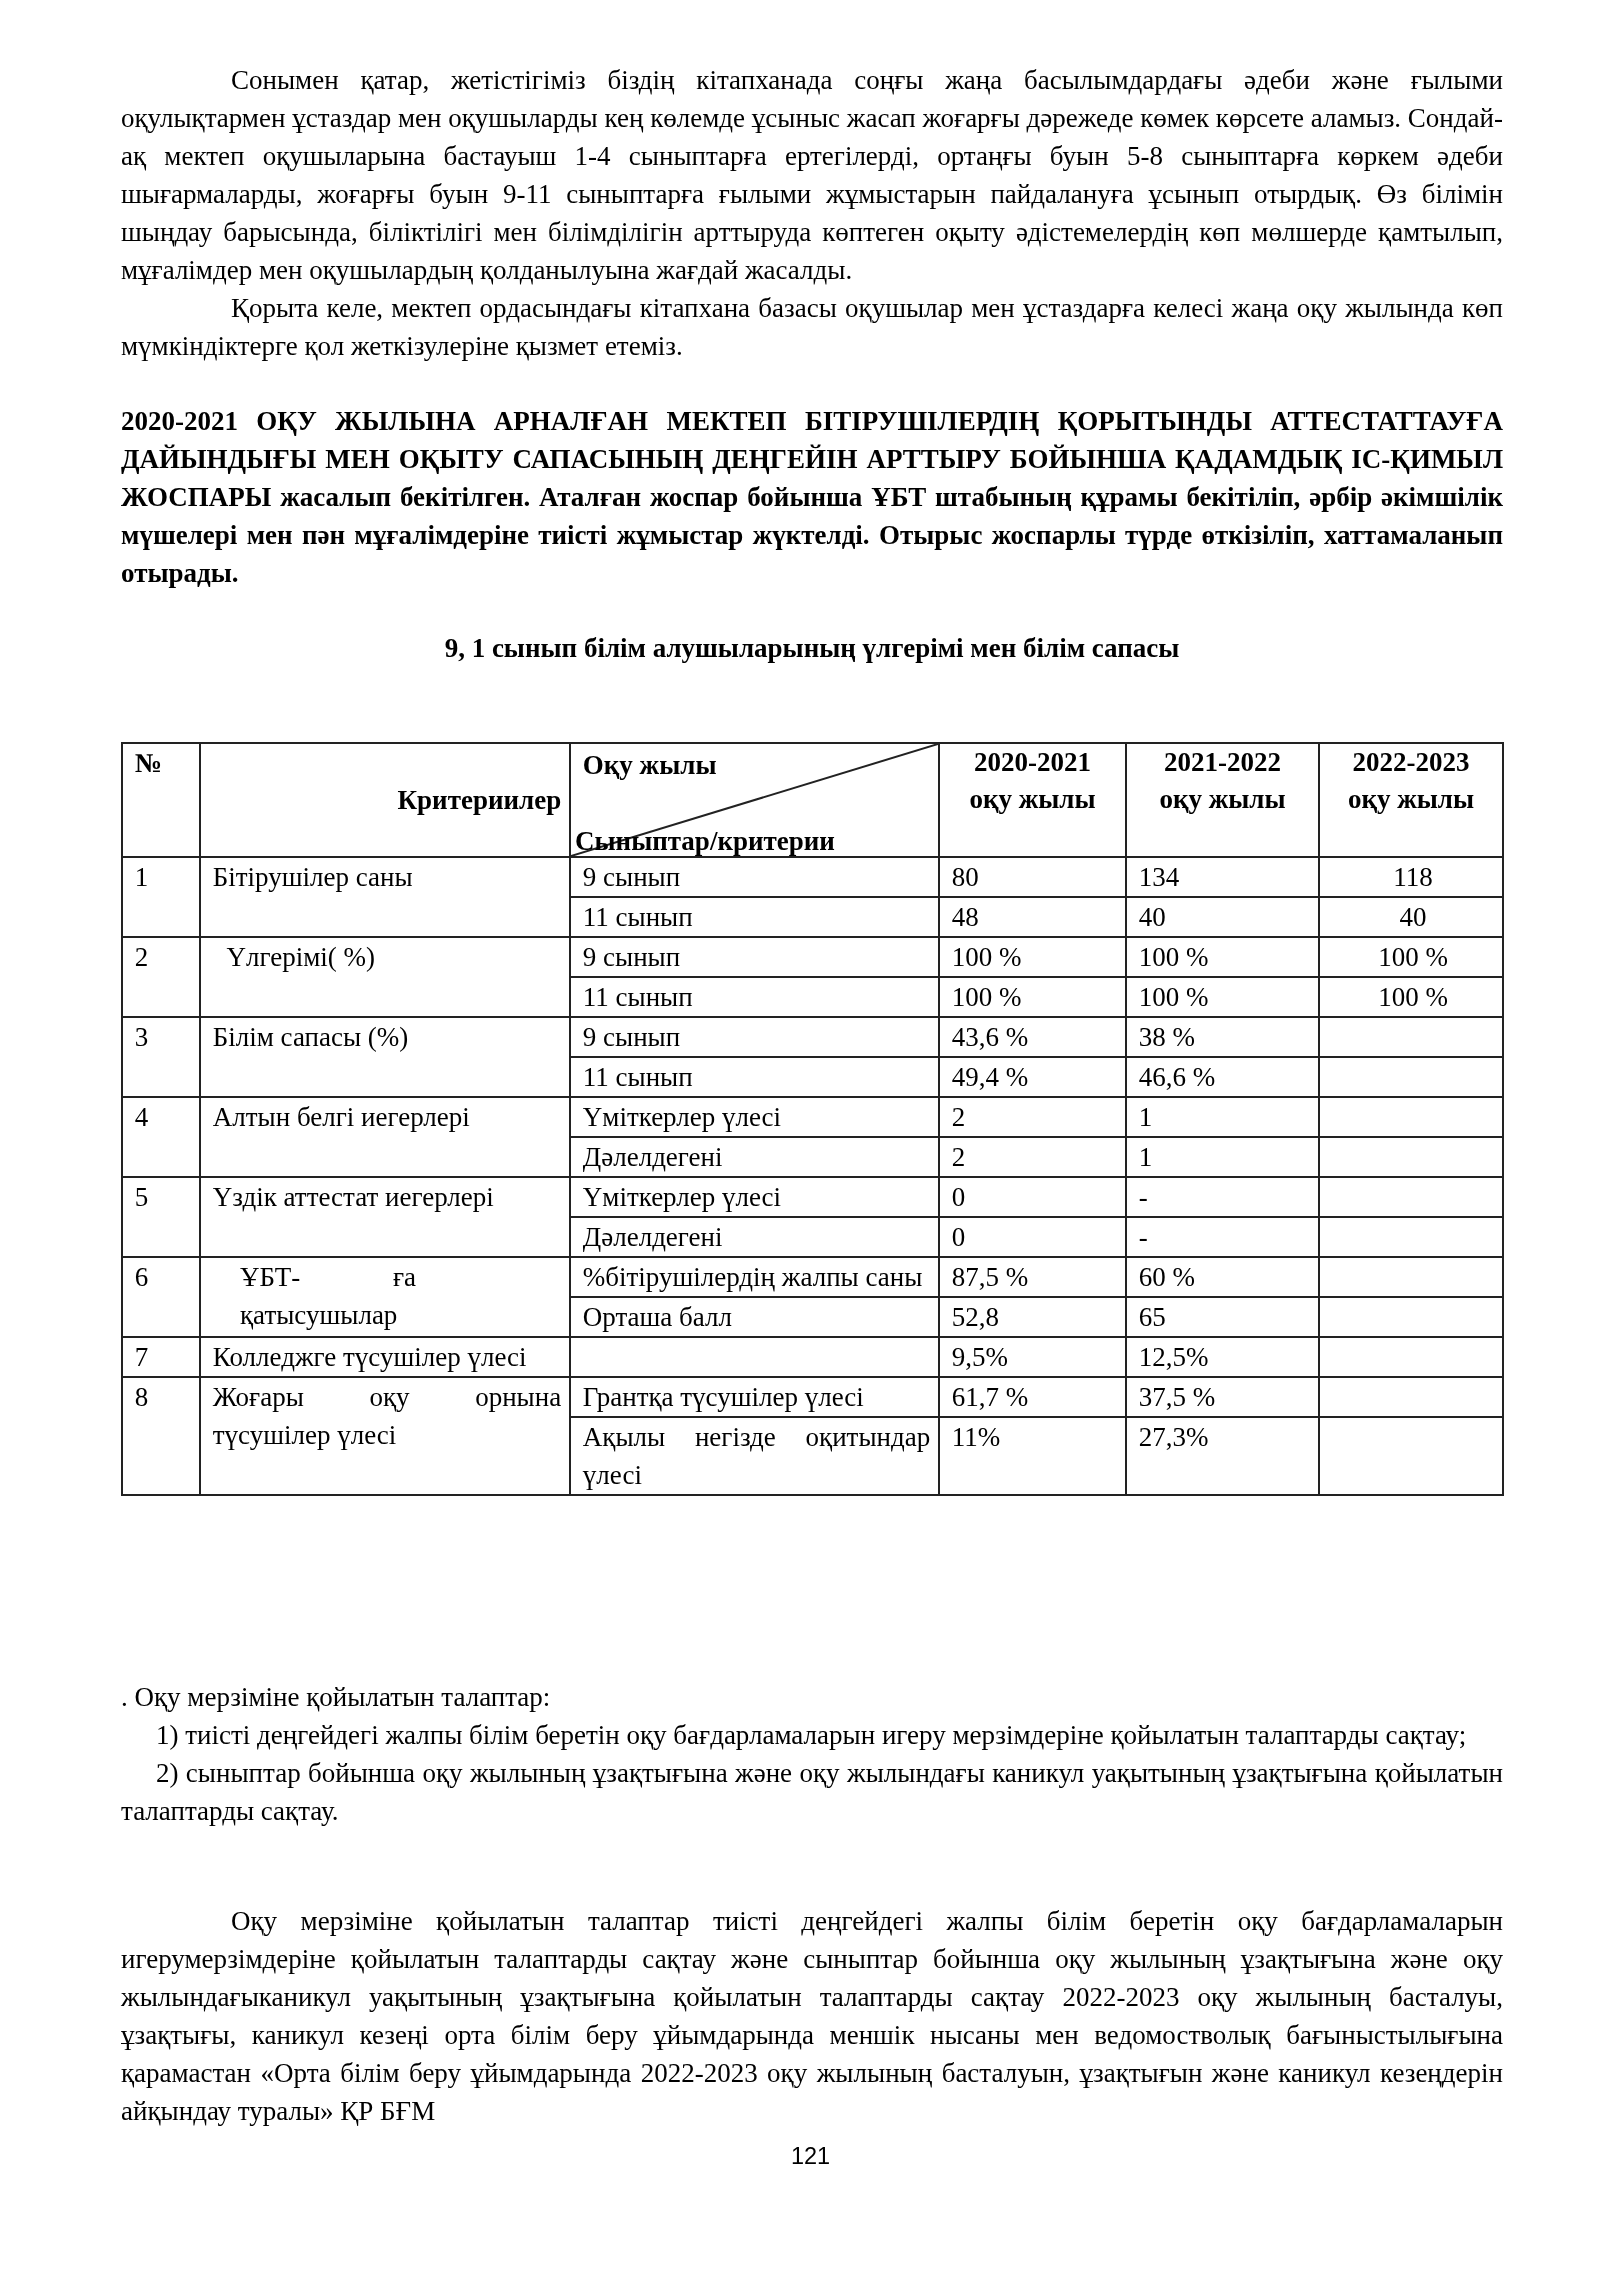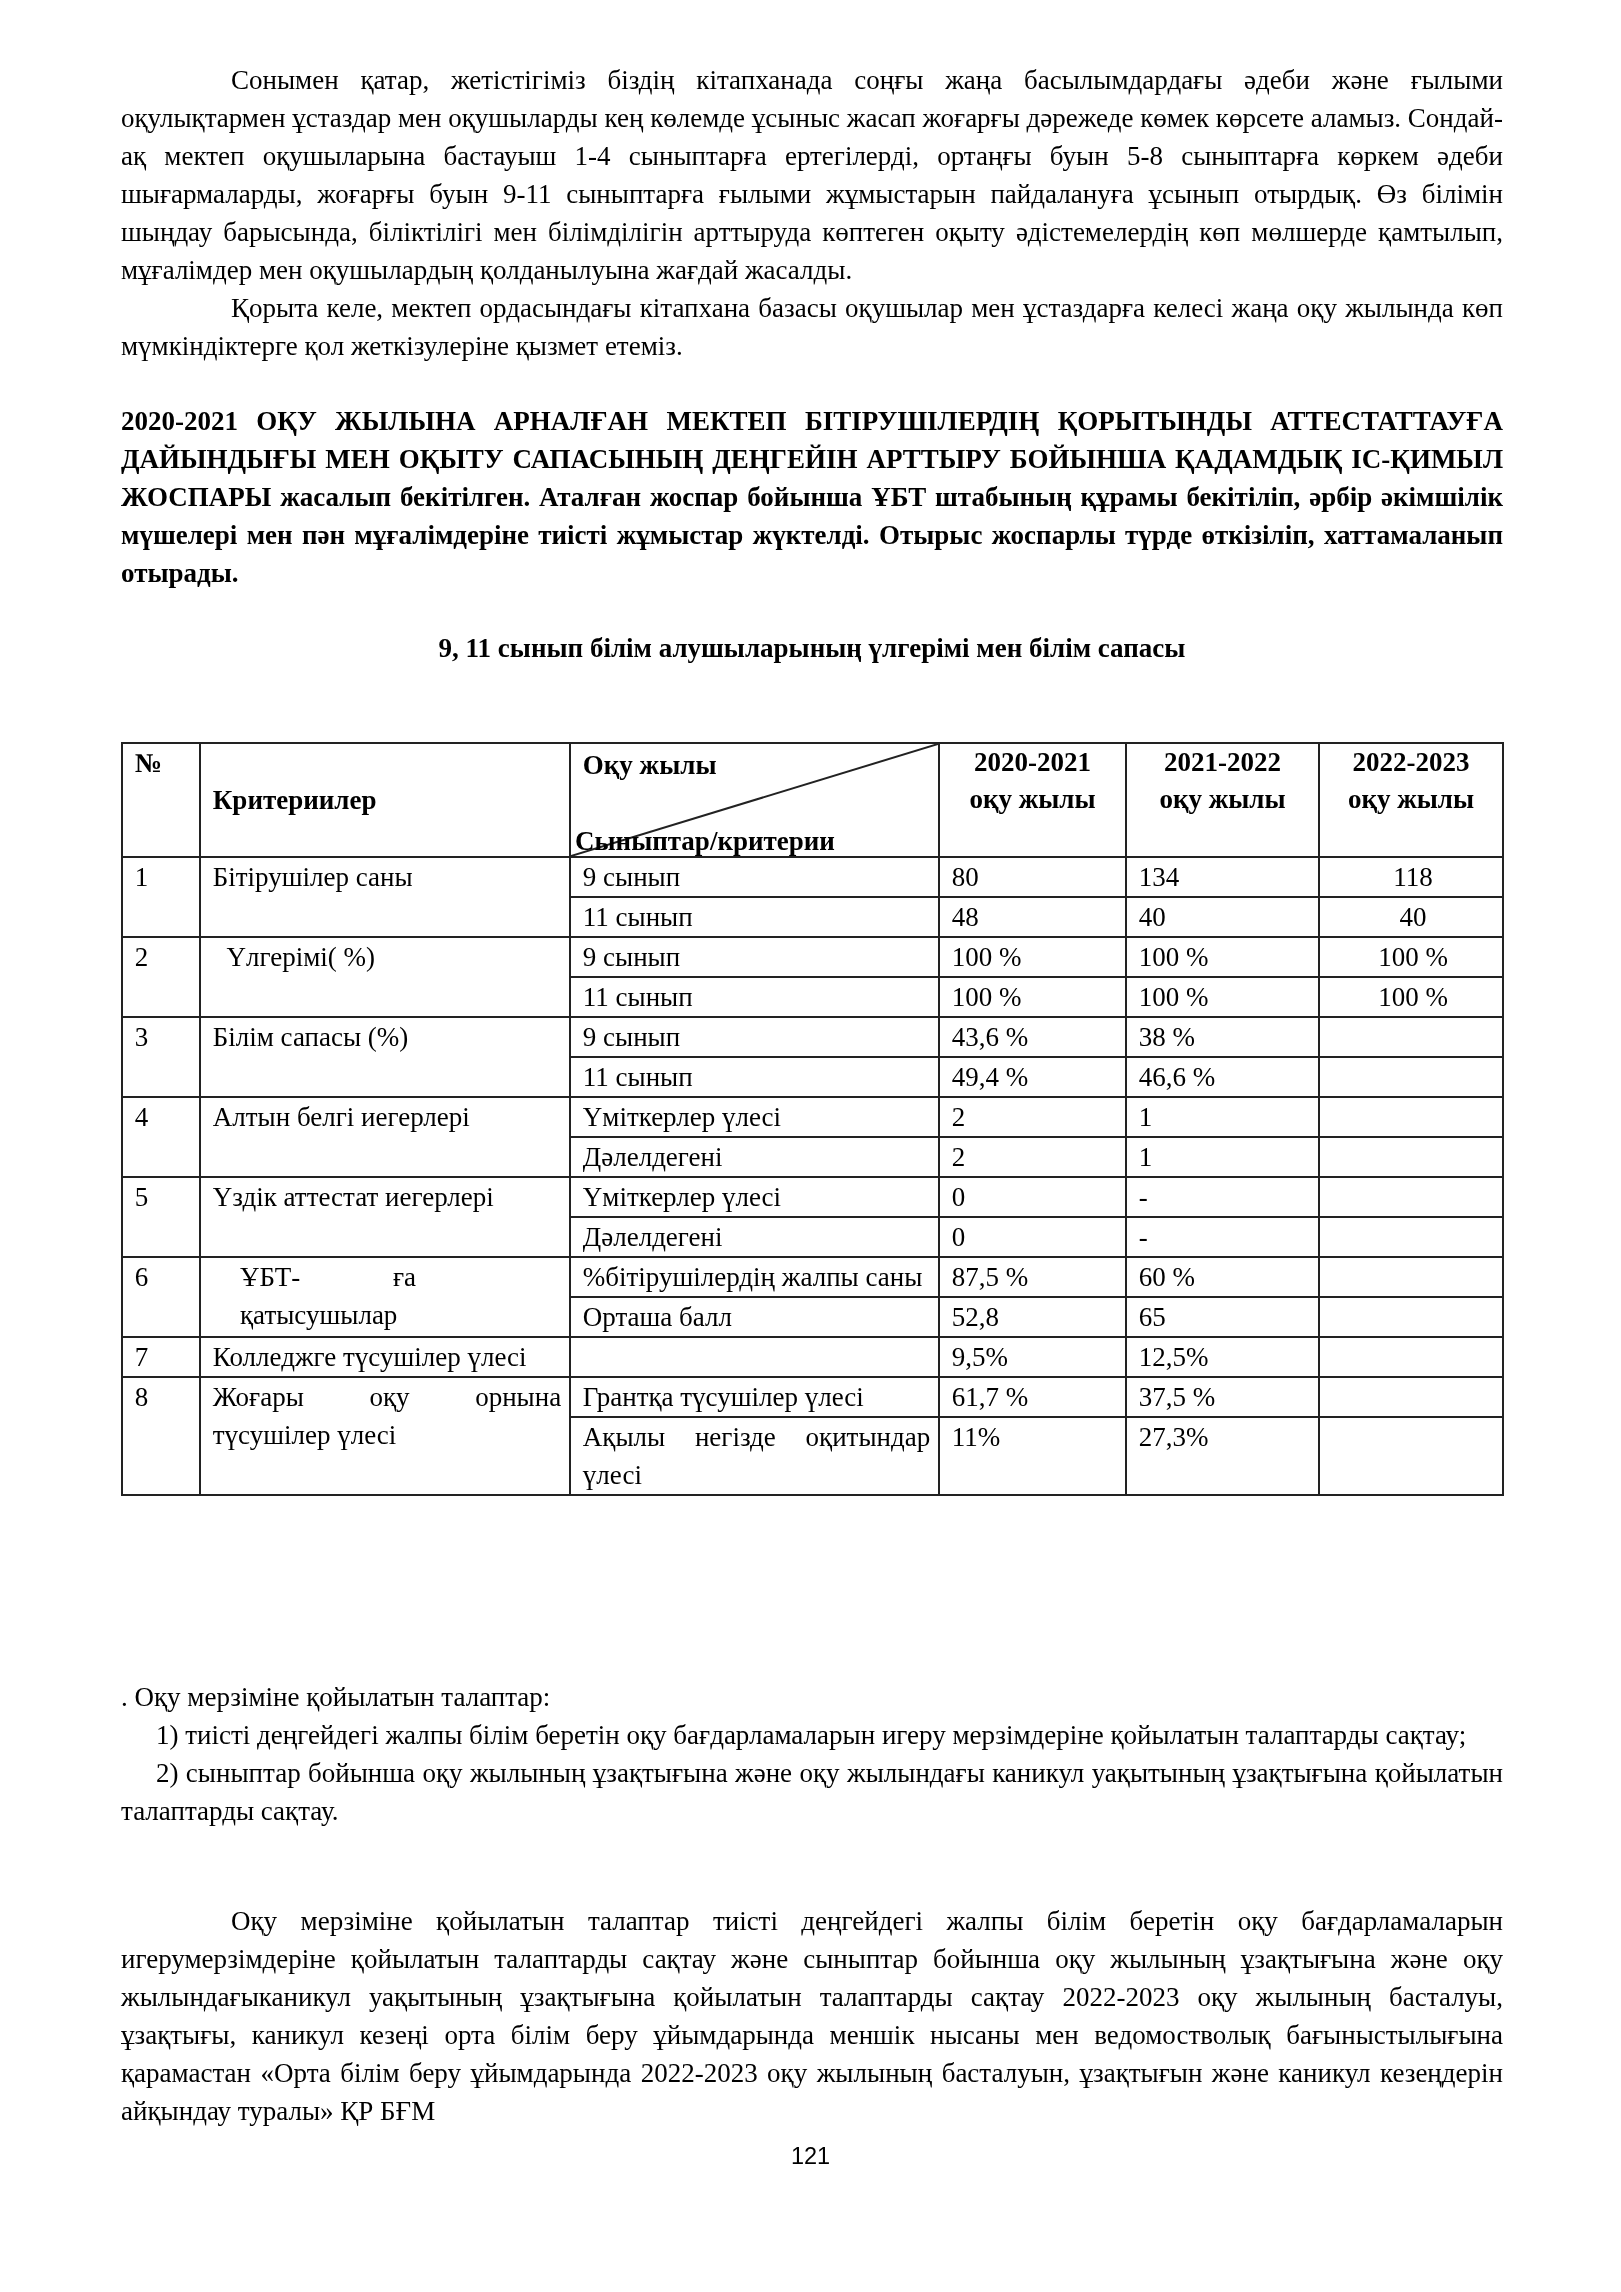--- a/index.html
+++ b/index.html
@@ -29,21 +29,21 @@
   .col-crit { width: 370px; }
   .col-sub { width: 369px; }
   .col-y1 { width: 187px; }
   .col-y2 { width: 193px; }
   .col-y3 { width: 184px; }
   .hdr-row { height: 114px; }
   .diag-cell { position: relative; padding: 0; }
   .diag-cell svg { position: absolute; left: 0; top: 0; width: 100%; height: 100%; }
   .diag-top { position: absolute; left: 11.8px; top: 2px; font-weight: bold; }
   .diag-bottom { position: absolute; left: 4px; bottom: -3.9px; font-weight: bold; }
-  .crit-hdr { text-align: left; vertical-align: middle; font-weight: bold; margin-top: 36px; }
+  .crit-hdr { text-align: right; vertical-align: middle; font-weight: bold; margin-top: 36px; }
   .year-hdr { text-align: center; line-height: 37px; padding: 0 3.9px; }
   .center { text-align: center; }
   .crit-ind { padding-left: 25.5px; }
   .section2 { position: absolute; left: 121px; top: 1678px; width: 1382px; }
   .section2 p { font-weight: normal; }
   .section2 .item { text-indent: 35px; }
   .section3 { position: absolute; left: 121px; top: 1902px; width: 1382px; }
   .page-num {
     position: absolute; left: 0; width: 1621px; top: 2143px; text-align: center;
     font-family: "Liberation Sans", sans-serif; font-size: 23.5px;
@@ -52,21 +52,21 @@
 </style>
 </head>
 <body>
 
 <div class="page">
   <p class="indent">Сонымен қатар, жетістігіміз біздің кітапханада соңғы жаңа басылымдардағы әдеби және ғылыми оқулықтармен ұстаздар мен оқушыларды кең көлемде ұсыныс жасап жоғарғы дәрежеде көмек көрсете аламыз. Сондай-ақ мектеп оқушыларына  бастауыш 1-4 сыныптарға  ертегілерді, ортаңғы буын 5-8 сыныптарға  көркем әдеби шығармаларды, жоғарғы буын  9-11 сыныптарға ғылыми жұмыстарын пайдалануға ұсынып  отырдық. Өз білімін шыңдау барысында, біліктілігі мен білімділігін арттыруда көптеген оқыту  әдістемелердің көп мөлшерде қамтылып, мұғалімдер мен оқушылардың қолданылуына жағдай жасалды.</p>
   <p class="indent">Қорыта келе, мектеп ордасындағы кітапхана базасы оқушылар мен ұстаздарға келесі жаңа оқу жылында көп мүмкіндіктерге қол жеткізулеріне қызмет етеміз.</p>
 
   <p class="bold-block"><span class="caps">2020-2021 ОҚУ ЖЫЛЫНА АРНАЛҒАН МЕКТЕП БІТІРУШІЛЕРДІҢ  ҚОРЫТЫНДЫ АТТЕСТАТТАУҒА ДАЙЫНДЫҒЫ МЕН ОҚЫТУ САПАСЫНЫҢ ДЕҢГЕЙІН АРТТЫРУ БОЙЫНША ҚАДАМДЫҚ ІС-ҚИМЫЛ ЖОСПАРЫ</span><span> жасалып бекітілген. Аталған жоспар бойынша ҰБТ штабының құрамы бекітіліп, әрбір әкімшілік мүшелері мен пән мұғалімдеріне тиісті жұмыстар жүктелді. Отырыс жоспарлы түрде өткізіліп, хаттамаланып отырады.</span></p>
 
-  <p class="table-title">9, 11 сынып білім алушыларының үлгерімі мен білім сапасы</p>
+  <p class="table-title">9, 1 сынып білім алушыларының үлгерімі мен білім сапасы</p>
 </div>
 
 <table id="results-table">
   <colgroup>
     <col class="col-no">
       <col class="col-crit">
       <col class="col-sub">
       <col class="col-y1">
       <col class="col-y2">
       <col class="col-y3">

